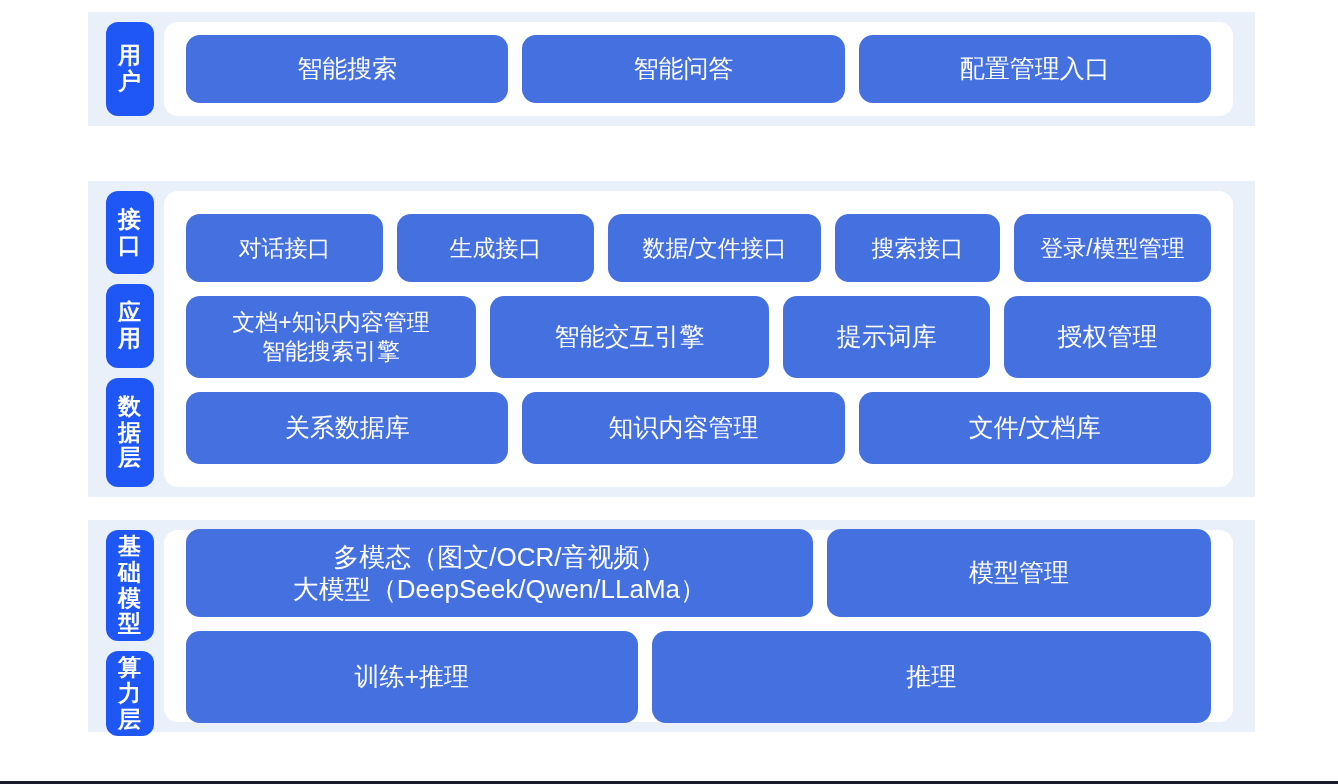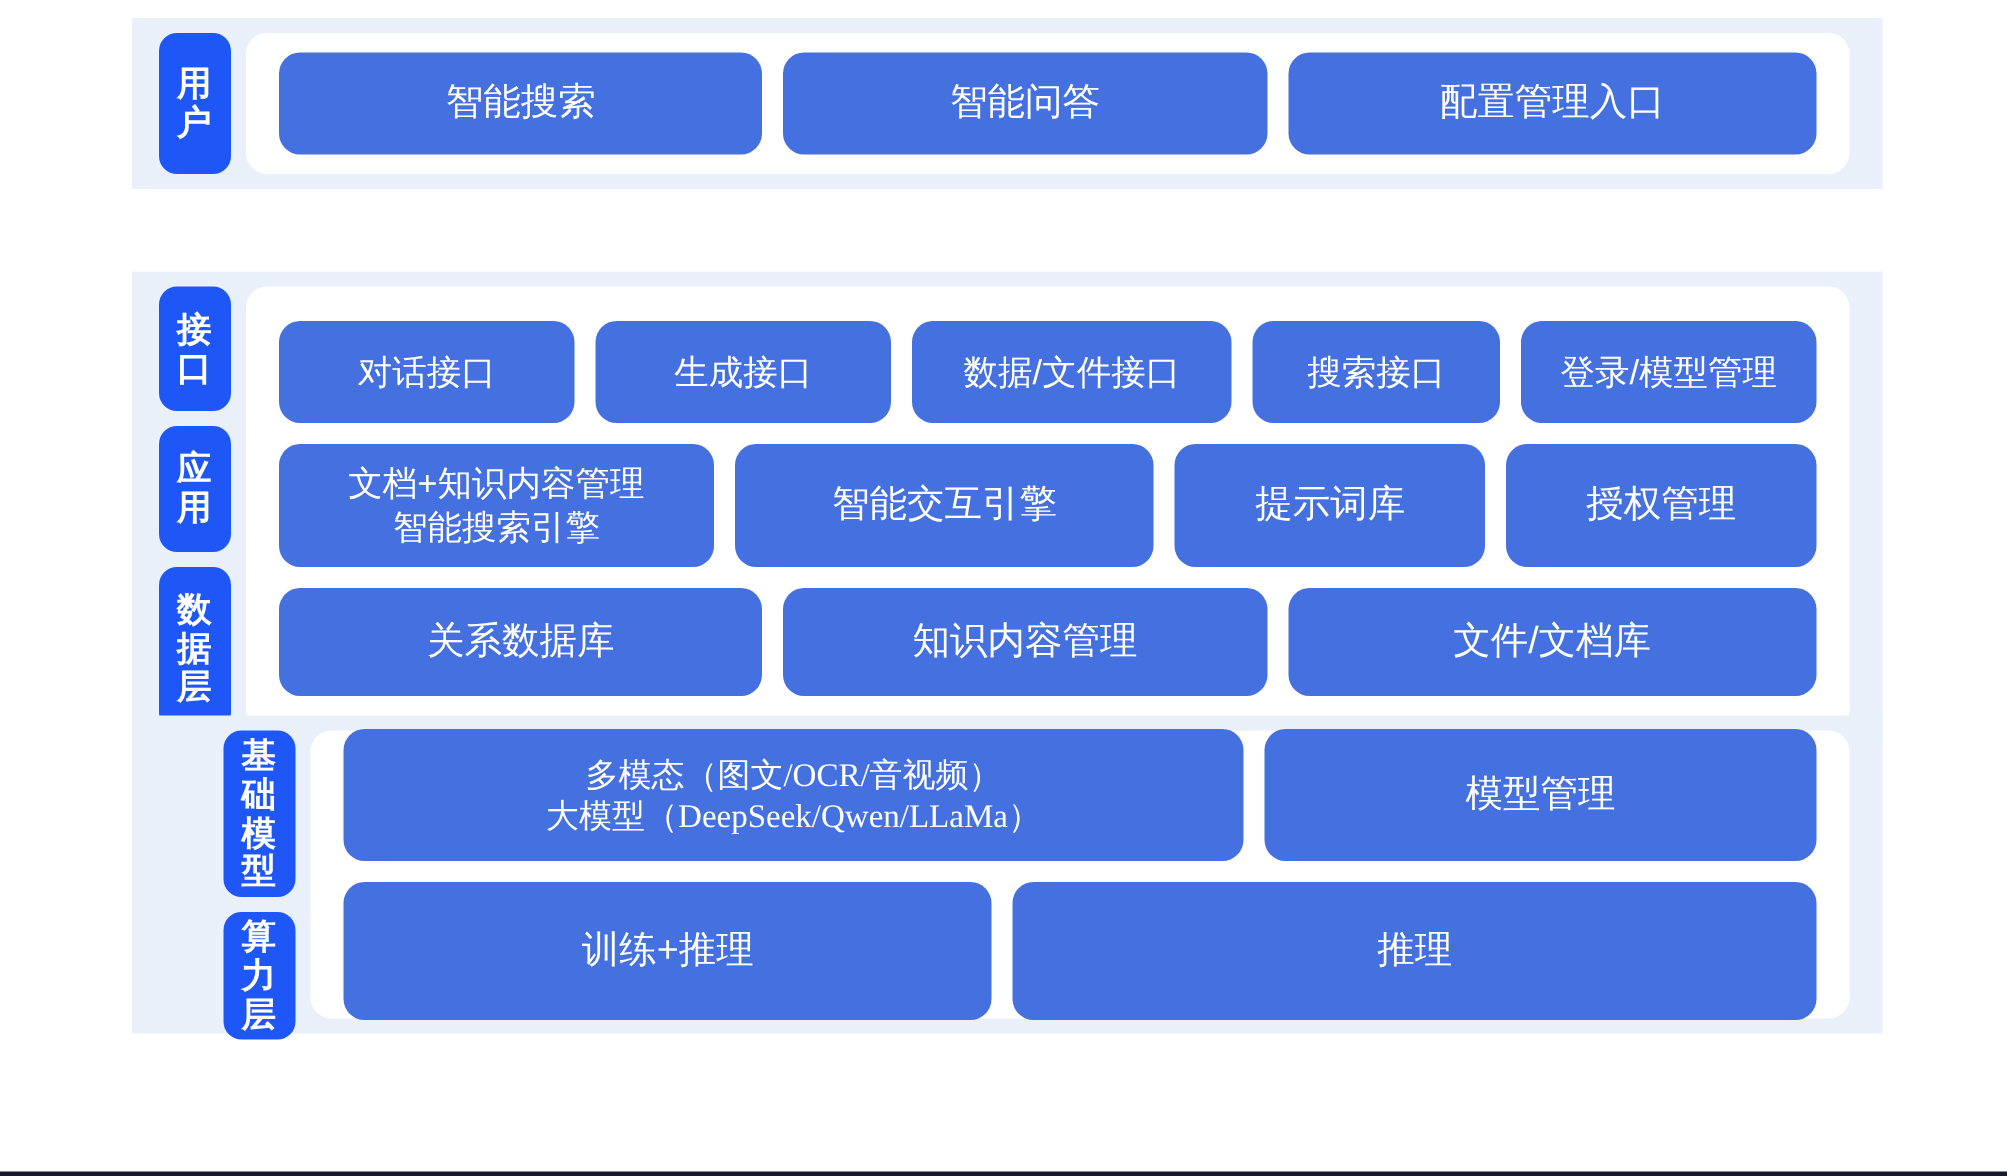--- a/index.html
+++ b/index.html
@@ -92,37 +92,37 @@
     justify-content:center;
     text-align:center;
     font-size:25px;
     line-height:1.25;
     padding:6px 10px;
     box-sizing:border-box;
     flex:1 1 0;
     white-space:pre-line;
   }
   .box.small{font-size:23px;}
-  .box.tiny{font-size:22px;font-family:Liberation Serif, serif;}
+  .box.tiny{font-size:26px;}
 
   
   #band-user{ top:12px; height:114px; }
   #band-user .panel{ padding:16px 22px; }
   #band-user .box{ height:68px; }
 
   
   #band-mid{ top:152px; height:316px;margin-top:29px; }
   #band-mid .label-col{ gap:10px; }
   #band-mid .panel{ padding:18px 22px; gap:14px; }
   #band-mid .row-interface .box{ height:68px; }
   #band-mid .row-app .box{ height:82px; }
   #band-mid .row-data .box{ height:72px; }
 
   
-  #band-bottom{ top:477px; height:212px;padding-left:43px; }
+  #band-bottom{ top:520px; height:212px; }
   #band-bottom .label-col{ gap:10px; }
   #band-bottom .panel{ padding:18px 22px; gap:14px; }
   #band-bottom .row-model .box{ height:88px; }
   #band-bottom .row-compute .box{ height:92px; }
 
   
   .w1{flex-grow:1;}
   .w12{flex-grow:1.2;} .w13{flex-grow:1.3;} .w15{flex-grow:1.5;}
   .w09{flex-grow:.9;} .w11{flex-grow:1.1;} .w125{flex-grow:1.25;}
 

